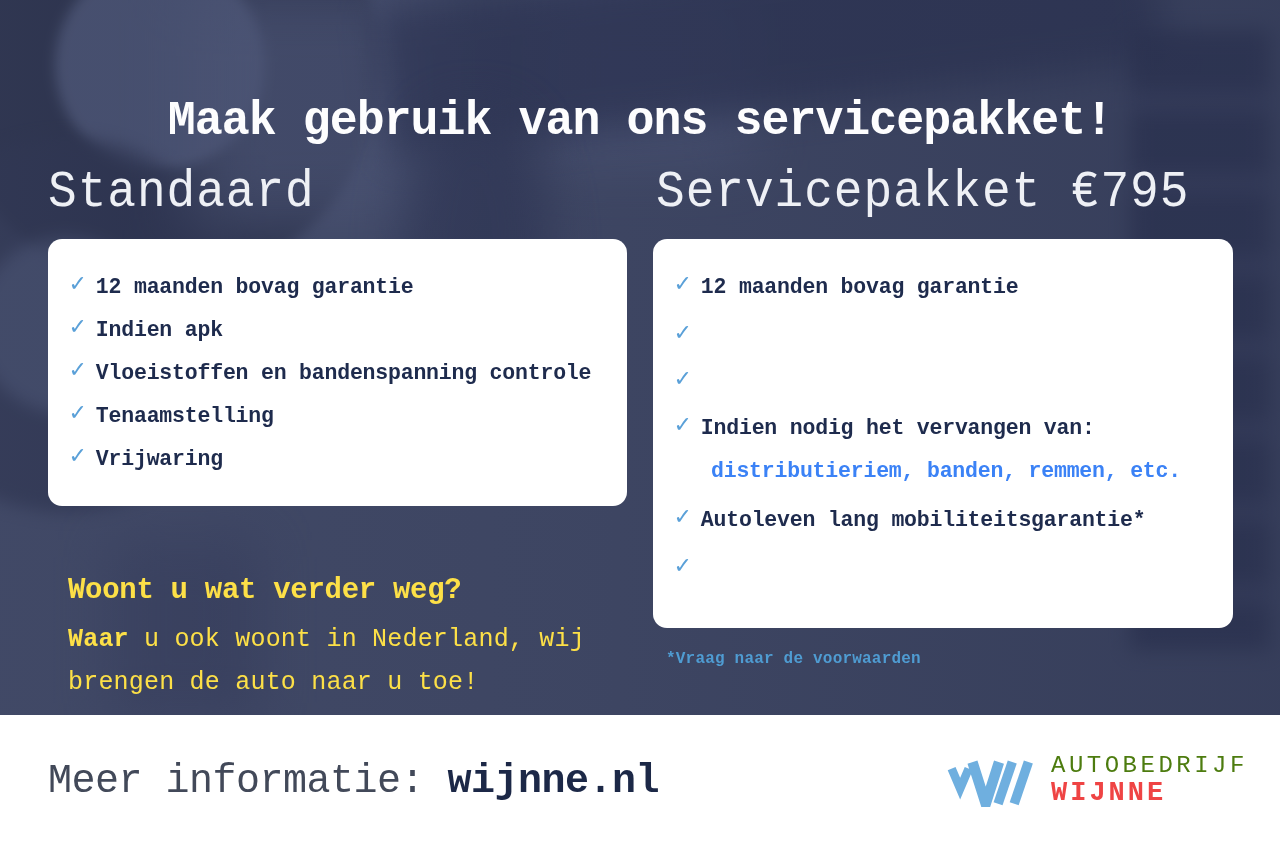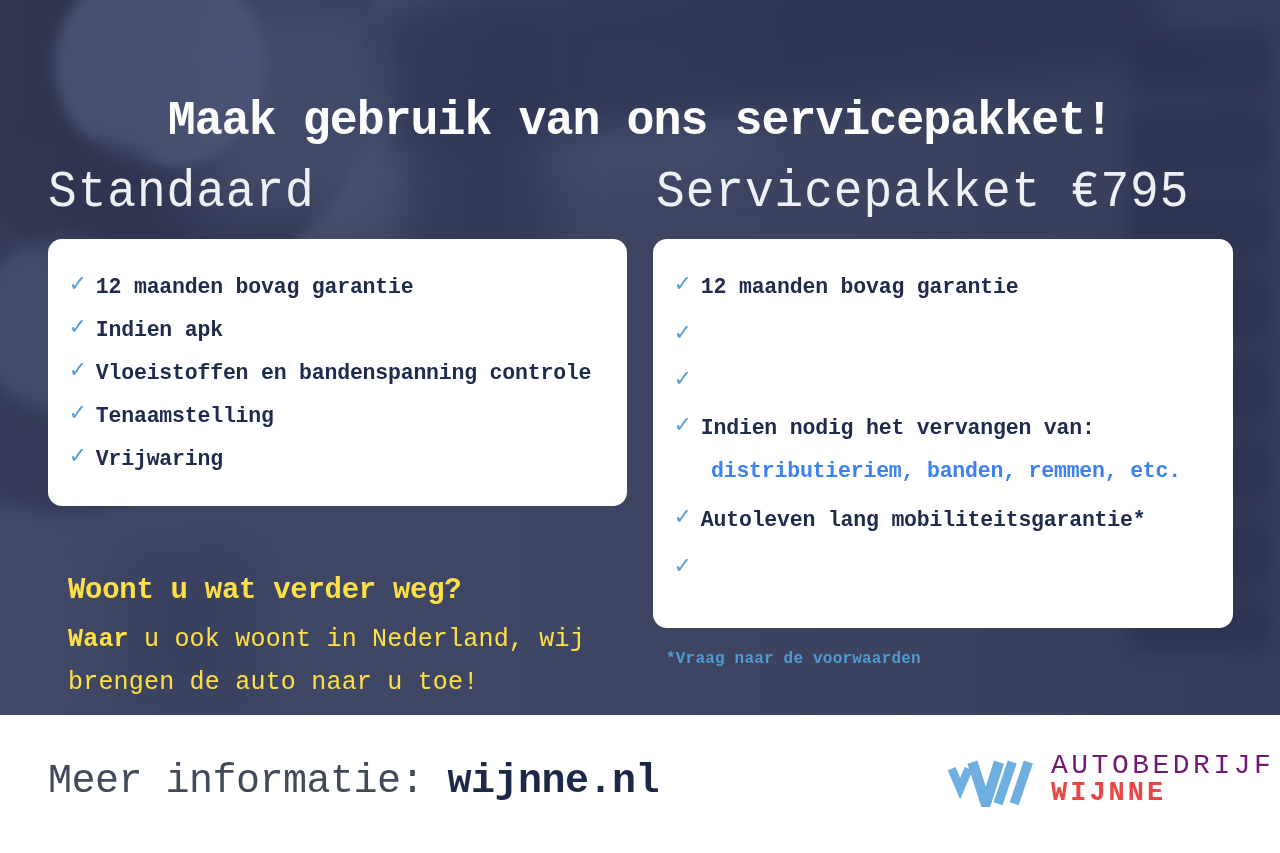--- a/index.html
+++ b/index.html
@@ -65,21 +65,21 @@
   .footnote{position:absolute;left:654px;top:650px;color:#4f9cd2;
             font-size:16px;font-weight:700;letter-spacing:.2px;margin-left:12px;}
   
   .footer{position:absolute;left:0;top:715px;width:1280px;height:138px;background:#ffffff;}
   .more-info{position:absolute;left:48px;top:44px;font-size:40px;color:#424959;
              font-weight:300;letter-spacing:-.5px;white-space:nowrap;}
   .site{font-weight:700;color:#1c2847;}
   .brand{position:absolute;left:945px;top:38px;display:flex;align-items:center;gap:16px;}
   .brand-mark{width:90px;height:52px;display:block;}
   .brand-text{display:flex;flex-direction:column;justify-content:center;}
-  .brand-l1{font-size:28px;font-weight:300;color:#701a75;letter-spacing:3.5px;line-height:26px;}
+  .brand-l1{font-size:24px;font-weight:300;color:#4d7c0f;letter-spacing:3.5px;line-height:26px;}
   .brand-l2{font-size:27px;font-weight:700;color:#ef4444;letter-spacing:3px;line-height:29px;}
 </style>
 </head>
 <body>
 
 <div class="canvas">
 
   <div class="bg">
     <div class="sh s1"></div>
     <div class="sh s2"></div>

